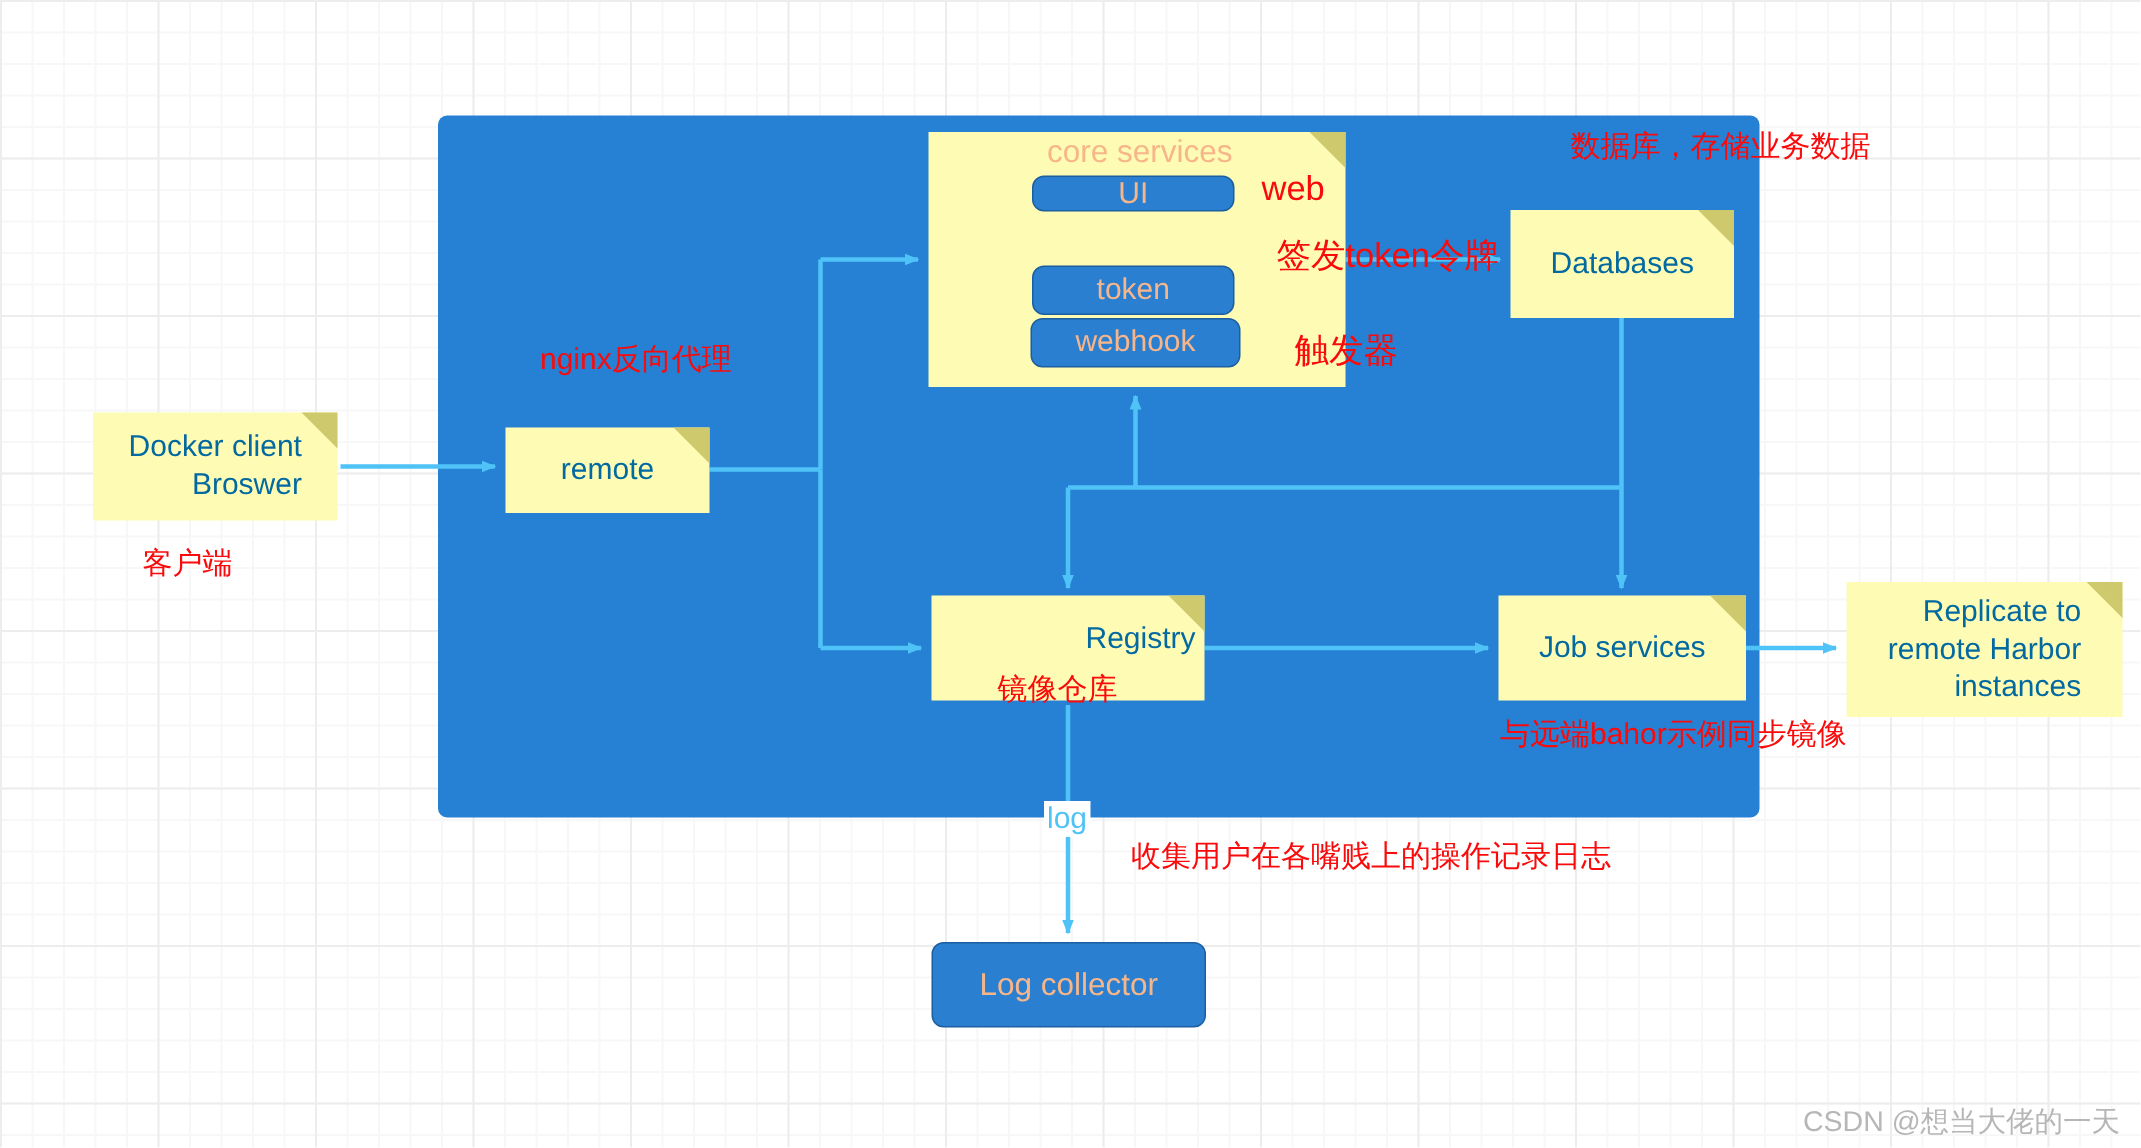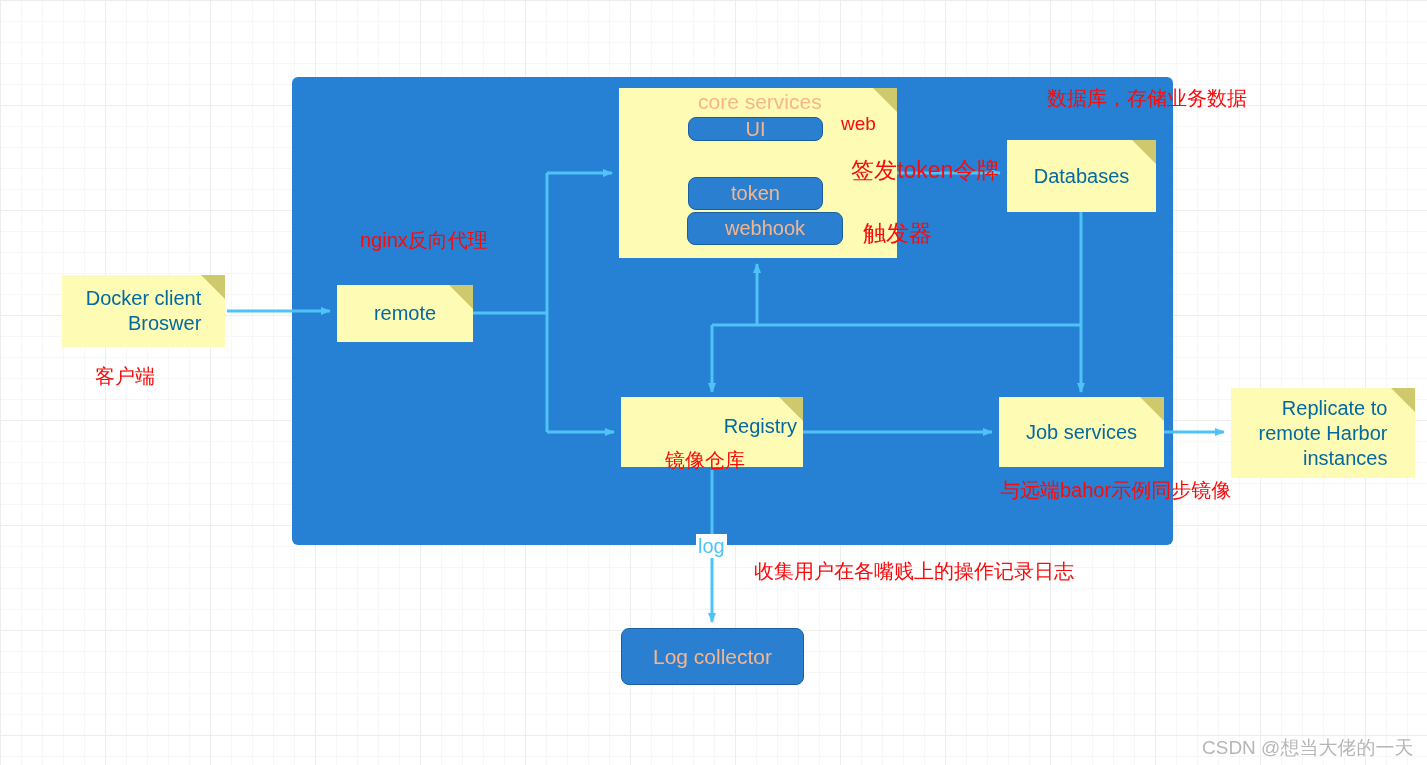--- a/index.html
+++ b/index.html
@@ -159,25 +159,25 @@
     <span class="fold"></span>
   </div>
   <div class="core-title" style="left:698px; top:90px;">core services</div>
 
   <div class="chip" style="left:688px; top:117px; width:135px; height:24px;">
     <span>UI</span>
   </div>
   <div class="chip" style="left:688px; top:161px; width:135px; height:33px;margin-top:16px;">
     <span>token</span>
   </div>
-  <div class="chip" style="left:687px; top:212px; width:156px; height:33px;">
+  <div class="chip" style="left:687px; top:212px; width:140px; height:33px;">
     <span>webhook</span>
   </div>
 
-  <div class="anno" style="left:841px; top:114px; font-size:19px;">web</div>
+  <div class="anno" style="left:841px; top:114px; font-size:23px;">web</div>
   <div class="anno" style="left:851px; top:159px; font-size:23px;">签发token令牌</div>
   <div class="anno" style="left:839px; top:222px; font-size:23px;margin-left:24px;">触发器</div>
 
   <div class="note" style="left:1007px; top:140px; width:149px; height:72px;">
     <span class="fold"></span>
     <span class="note-label">Databases</span>
   </div>
   <div class="anno" style="left:1047px; top:88px;">数据库，存储业务数据</div>
 
   <div class="note" style="left:621px; top:397px; width:182px; height:70px;">

